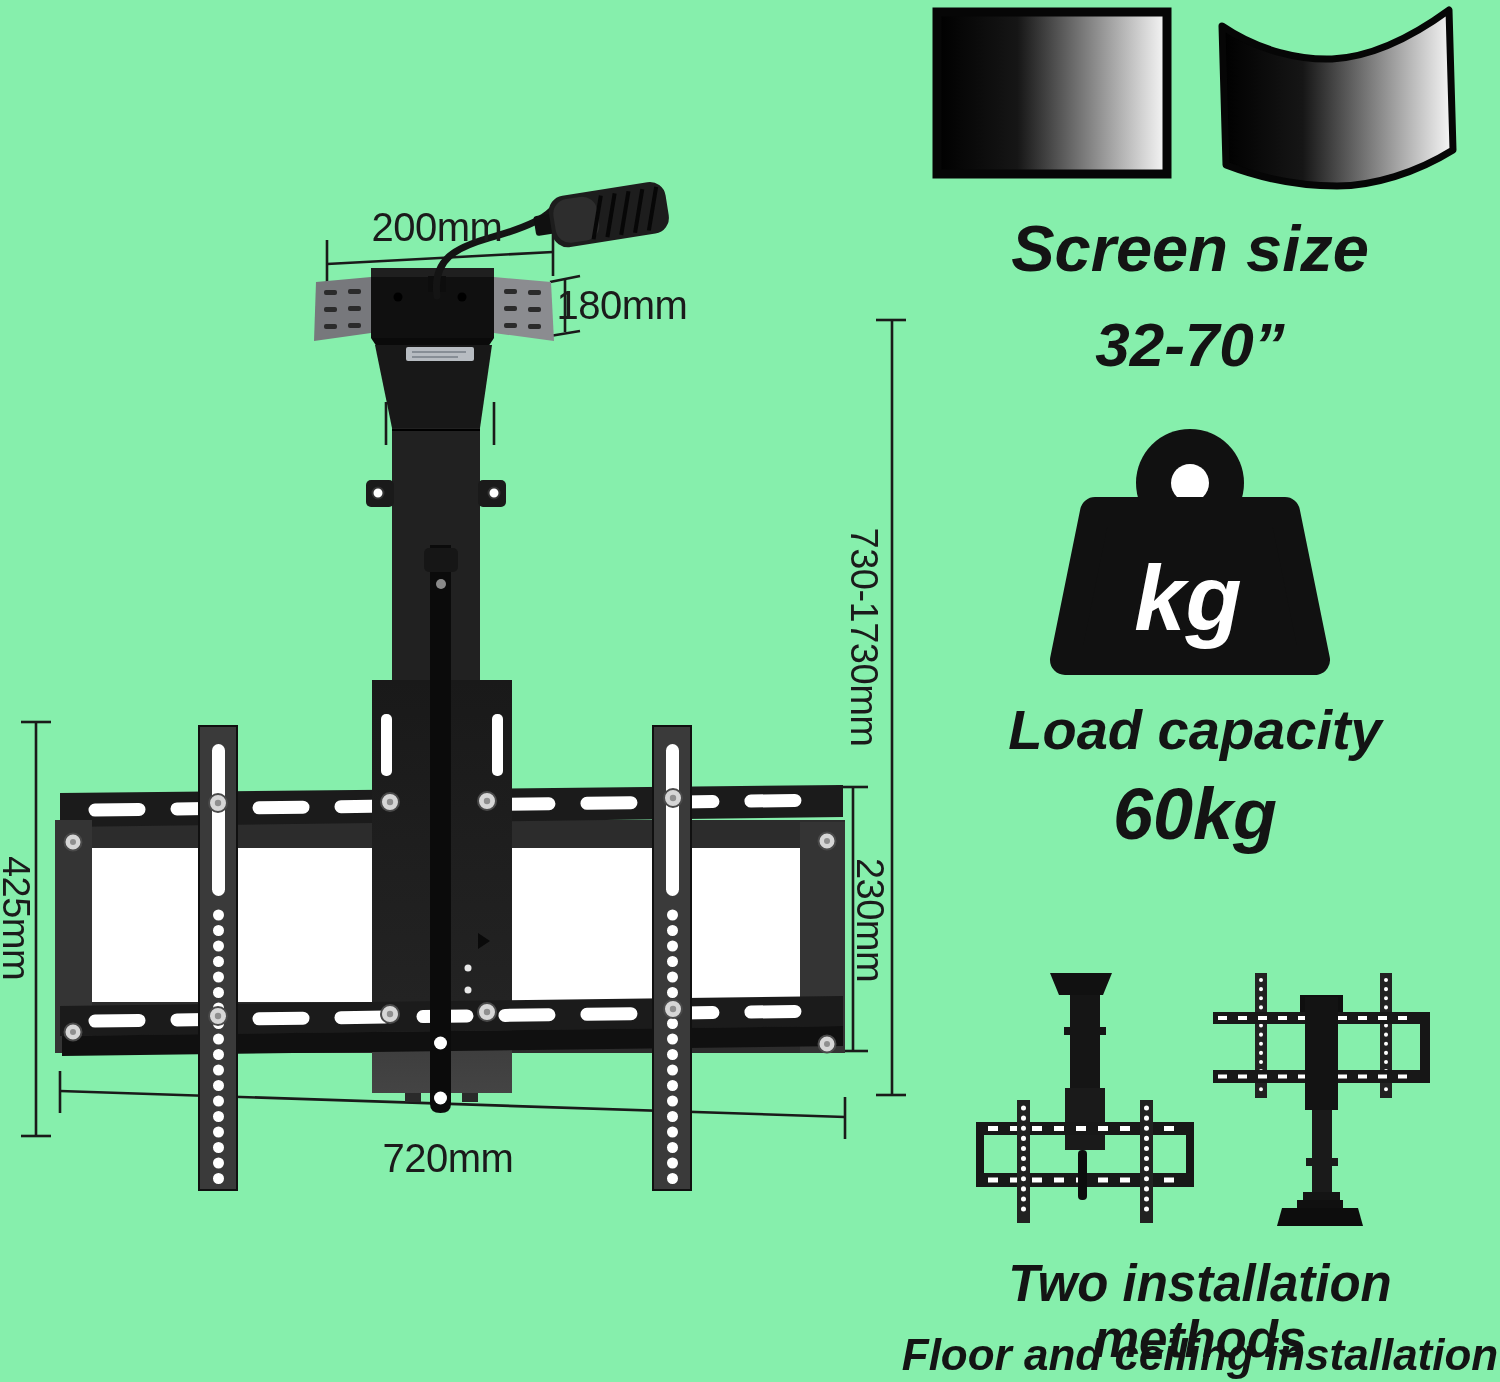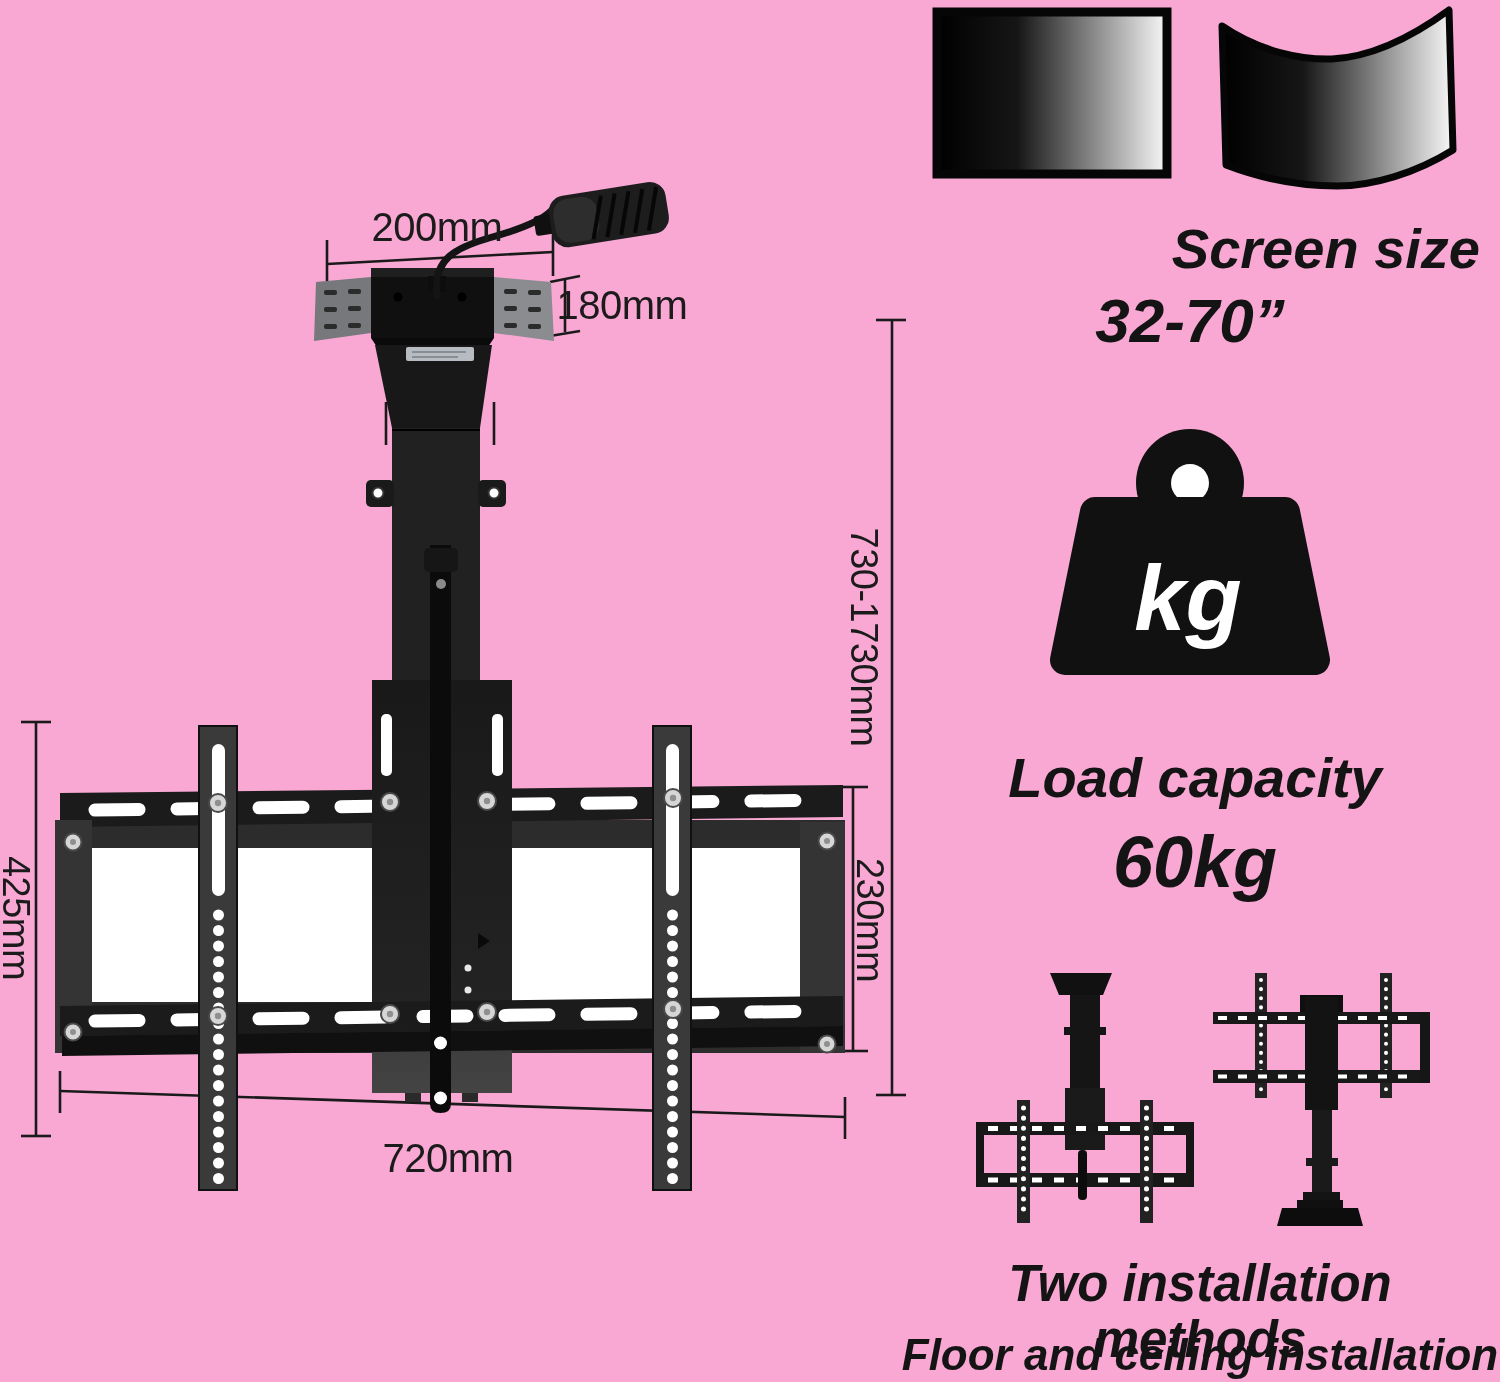--- a/index.html
+++ b/index.html
@@ -1,25 +1,25 @@
 <!DOCTYPE html>
 <html><head>
 <meta charset="utf-8">
 <style>
   html,body{margin:0;padding:0;background:#ffffff;}
-  #stage{position:relative;width:1500px;height:1382px;background:#f9a8d4;overflow:hidden;
+  #stage{position:relative;width:1500px;height:1382px;background:#86efac;overflow:hidden;
          font-family:"Liberation Sans", sans-serif;}
   svg{position:absolute;display:block;}
   .dim-label{font-family:"Liberation Sans", sans-serif;fill:#1b1b1b;letter-spacing:-0.5px;}
   .rp-text{position:absolute;text-align:center;color:#141414;
            font-family:"Liberation Sans", sans-serif;font-style:italic;font-weight:600;}
   #screen-text{left:900px;top:214px;width:580px;}
-  #screen-text .l1{font-size:56px;line-height:70px;text-align:right;}
-  #screen-text .l2{font-size:62px;line-height:66px;margin-top:4px;}
-  #load-text{left:900px;top:700px;width:590px;margin-top:48px;}
+  #screen-text .l1{font-size:65px;line-height:70px;}
+  #screen-text .l2{font-size:62px;line-height:66px;margin-top:28px;}
+  #load-text{left:900px;top:700px;width:590px;}
   #load-text .l1{font-size:56px;line-height:60px;}
   #load-text .l2{font-size:72px;line-height:60px;margin-top:24px;}
   #install-title{left:895px;top:1256px;width:610px;font-size:51px;line-height:56px;}
   #install-subtitle{left:895px;top:1330px;width:610px;font-size:44px;line-height:50px;}
 </style>
 </head>
 <body>
 
 <div id="stage">
 

